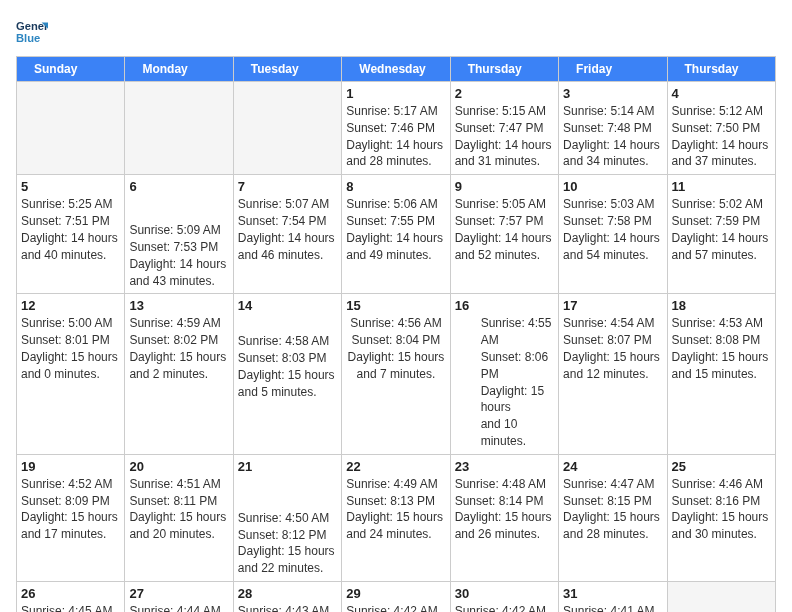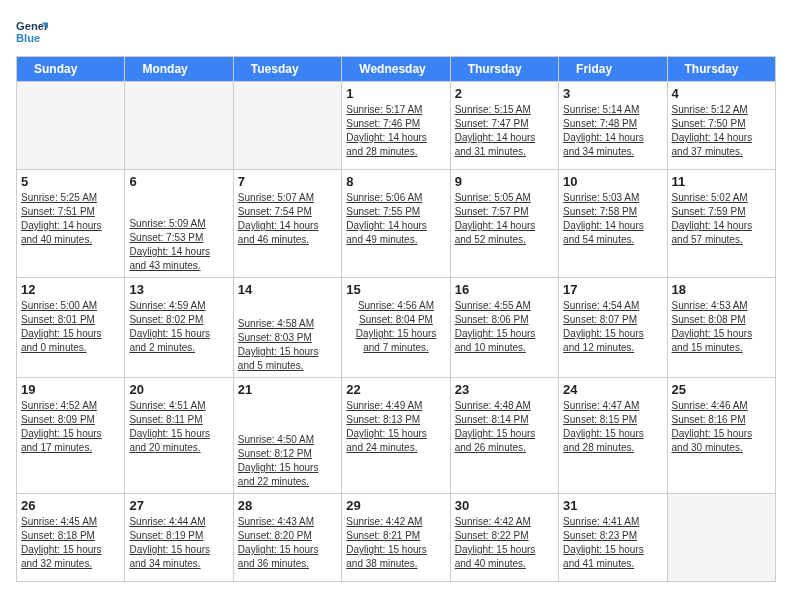--- a/index.html
+++ b/index.html
@@ -65,24 +65,23 @@
       background: #f5f5f5;
     }
     .day-num {
       font-size: 13px;
       font-weight: bold;
       color: #222;
       display: block;
       margin-bottom: 2px;
     }
     .day-info {
-      font-size: 10px;
+      font-size: 12px;
       line-height: 1.4;
       color: #333;
-      text-decoration: underline;
     }
   </style>
 </head>
 <body>
 
 <div class="header">
   <div class="logo">
     <svg class="logo-icon" viewBox="0 0 40 40" xmlns="http://www.w3.org/2000/svg">
       <text x="0" y="18" font-size="14" font-weight="bold" fill="#1a3a5c">General</text>
       <text x="0" y="32" font-size="14" font-weight="bold" fill="#2e86c1">Blue</text>
@@ -220,21 +219,21 @@
         </td>
         <td>
           <span class="day-num">15</span>
           <div class="day-info" style="white-space: pre-line; text-align: center;">Sunrise: 4:56 AM
 Sunset: 8:04 PM
 Daylight: 15 hours
 and 7 minutes.</div>
         </td>
         <td>
           <span class="day-num">16</span>
-          <div class="day-info" style="white-space: pre-line;">Sunrise: 4:55 AM
+          <div class="day-info" style="white-space: pre-line; margin-left: 26px;">Sunrise: 4:55 AM
 Sunset: 8:06 PM
 Daylight: 15 hours
 and 10 minutes.</div>
         </td>
         <td>
           <span class="day-num">17</span>
           <div class="day-info" style="white-space: pre-line;">Sunrise: 4:54 AM
 Sunset: 8:07 PM
 Daylight: 15 hours
 and 12 minutes.</div>

